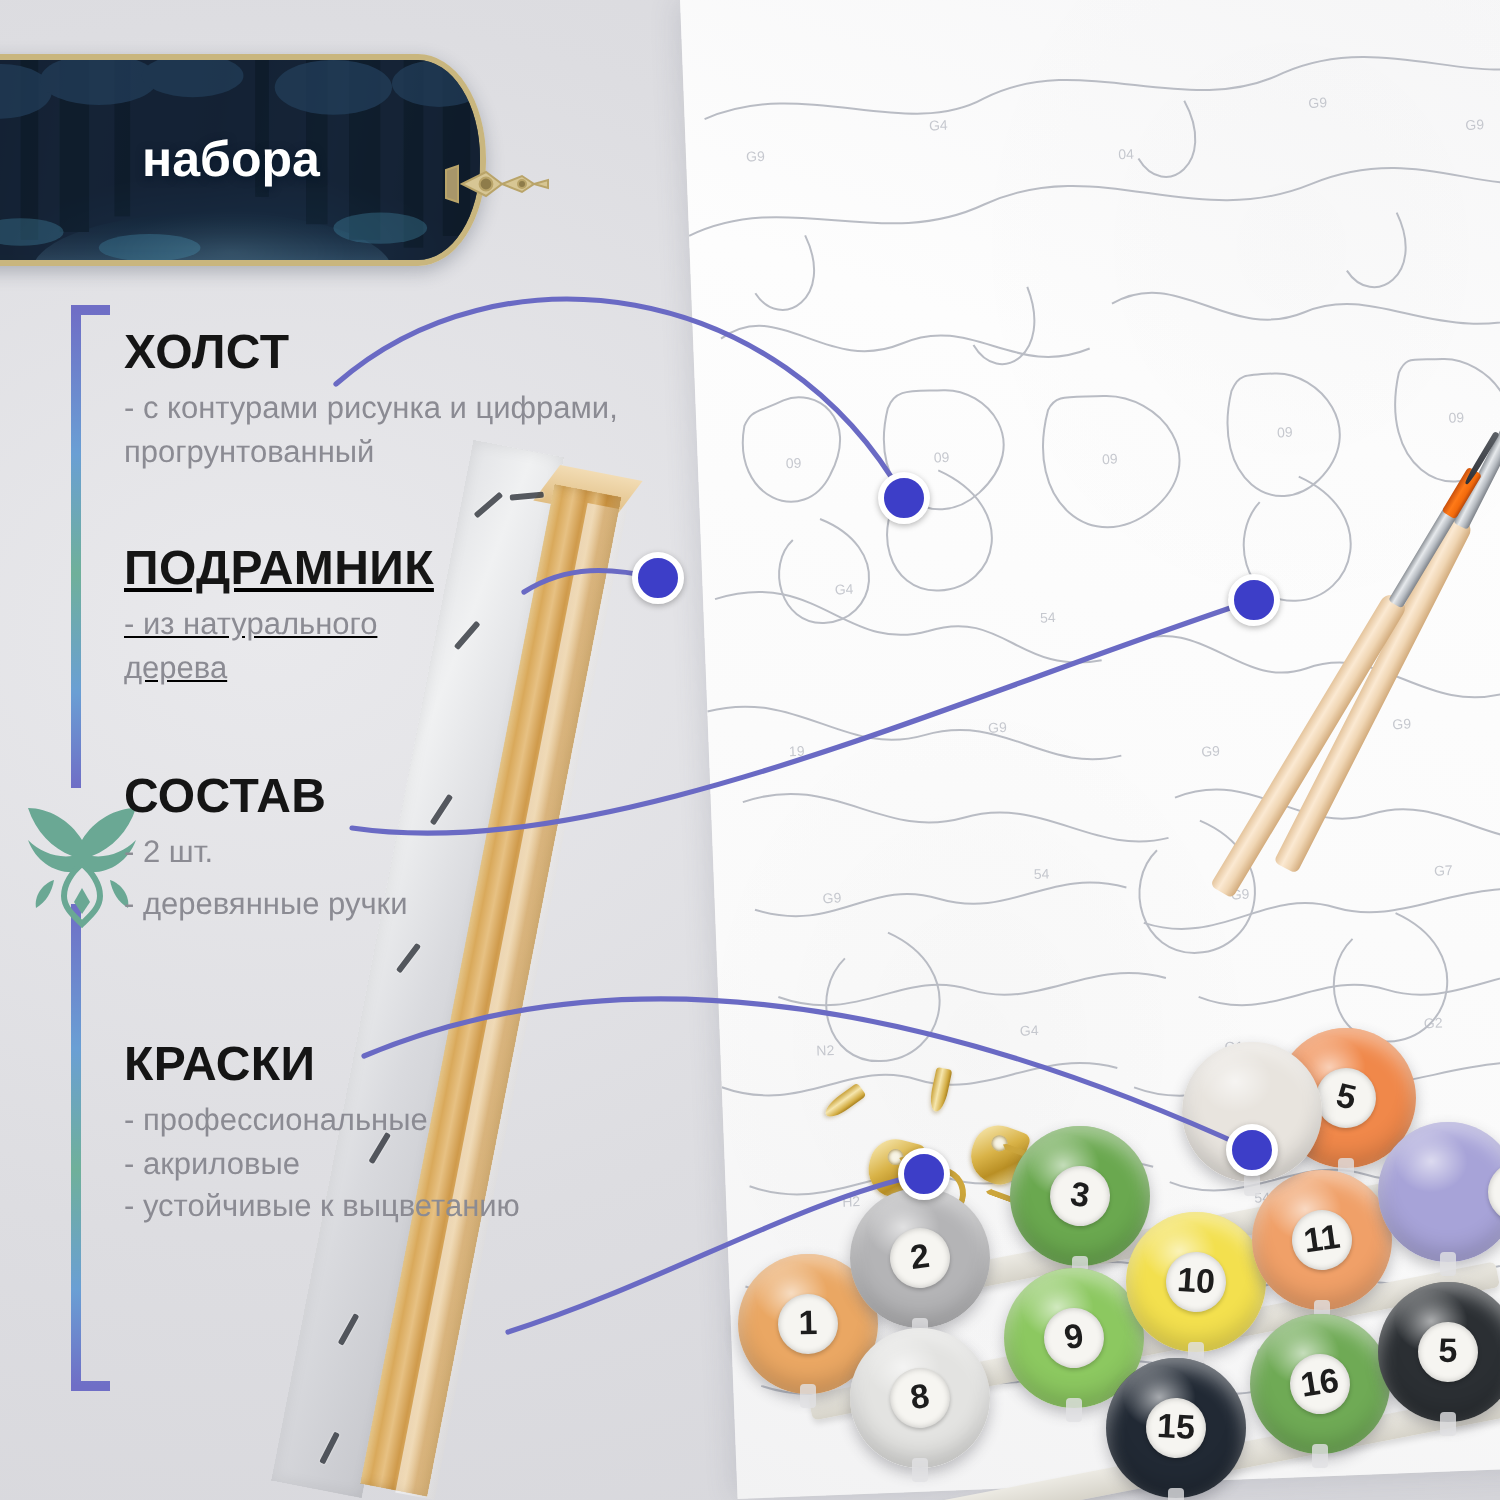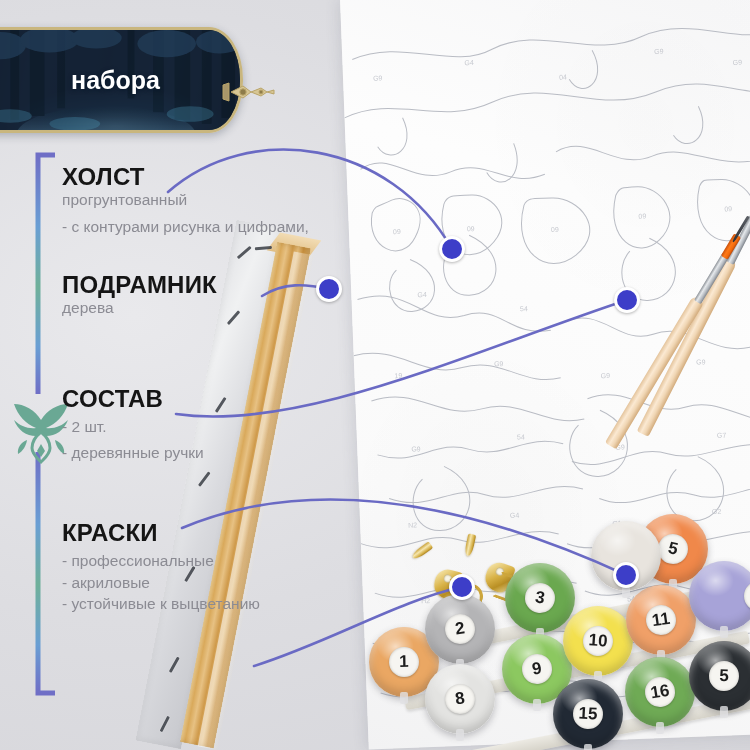--- a/index.html
+++ b/index.html
@@ -436,26 +436,27 @@
       <path d="M33 22 C39 12 50 6 60 6 C56 18 48 26 38 30 C46 31 54 28 60 22 C56 33 46 39 36 38 L33 34 Z"></path>
       <path d="M33 34 C28 38 24 44 24 50 C24 56 29 60 33 64 C37 60 42 56 42 50 C42 44 38 38 33 34 Z" fill="none" stroke="#6aa894" stroke-width="3"></path>
       <path d="M33 46 L37 53 L33 59 L29 53 Z"></path>
       <path d="M19 42 C13 44 9 50 10 56 C15 53 18 48 19 42 Z"></path>
       <path d="M47 42 C53 44 57 50 56 56 C51 53 48 48 47 42 Z"></path>
     </g>
   </svg>
 
   <div class="feat" style="top:164px;">
     <h3>ХОЛСТ</h3>
+    <p>- с контурами рисунка и цифрами,</p>
     <p style="margin-top:0">  прогрунтованный</p>
-    <p>- с контурами рисунка и цифрами,</p>
-  </div>
-
-  <div class="feat" style="top:272px;">
+  </div>
+
+  <div class="feat" style="top:272px;text-decoration:underline;">
     <h3>ПОДРАМНИК</h3>
+    <p>- из натурального</p>
     <p style="margin-top:0">  дерева</p>
   </div>
 
   <div class="feat" style="top:386px;">
     <h3>СОСТАВ</h3>
     <p>- 2 шт.</p>
     <p style="margin-top:4px">- деревянные ручки</p>
   </div>
 
   <div class="feat" style="top:520px;">

